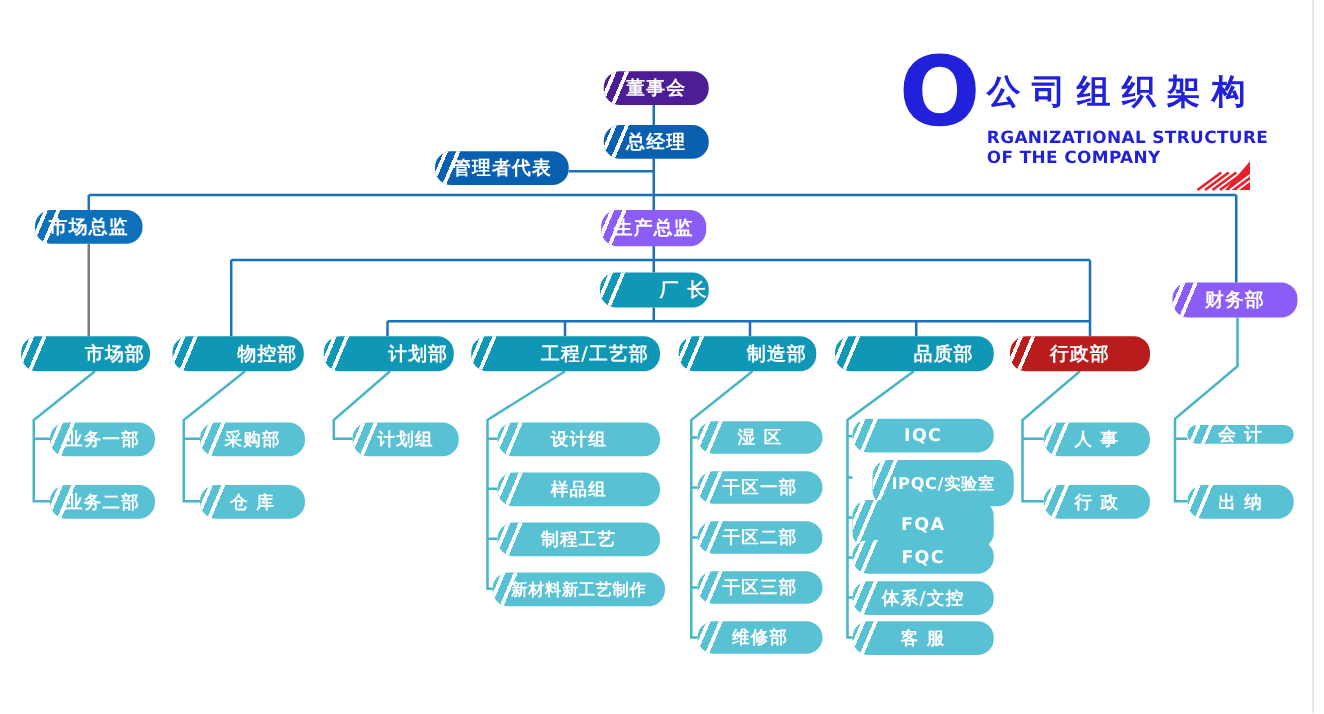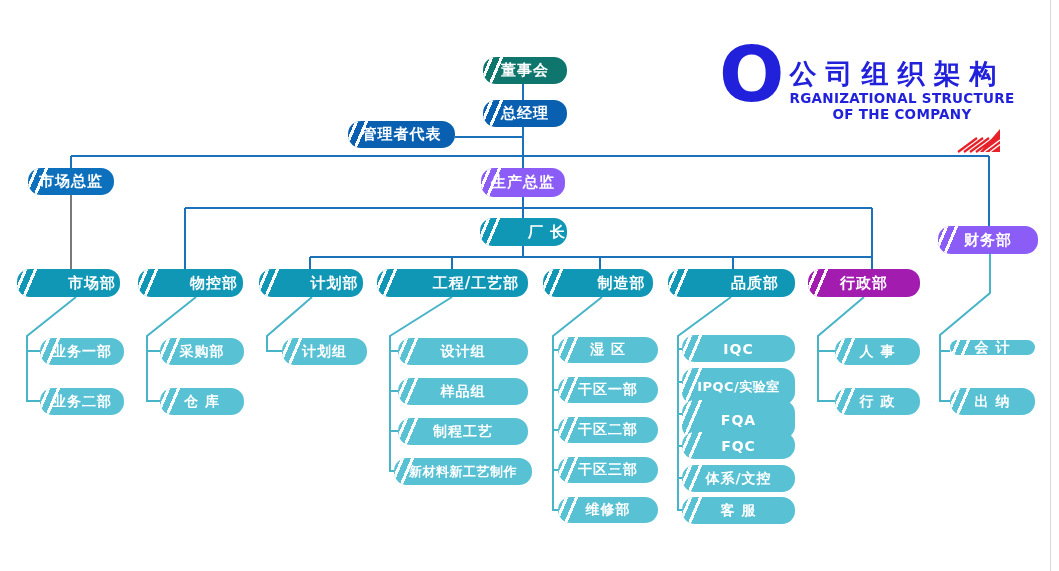--- a/index.html
+++ b/index.html
@@ -17,38 +17,38 @@
   }
   
   .pill::before {
     content:""; position:absolute; left:0; top:-6px; bottom:-6px; width:34px;
     background:linear-gradient(113deg,
       transparent 9px,  #ffffff 9px,  #ffffff 12px,
       transparent 12px, transparent 18px,
       #ffffff 18px, #ffffff 21px, transparent 21px);
     pointer-events:none;
   }
-  .navy  { background:#0f766e; }
+  .navy  { background:#4c1d95; }
   .blue1 { background:#0A60B0; }
   .blue2 { background:#0C70BC; }
   .blue3 { background:#8b5cf6;font-family:Liberation Mono, monospace; }
   .teal  { background:#1097B6;padding-left:47px; }
-  .teal2 { background:#a21caf; }
+  .teal2 { background:#b91c1c; }
   .tlight{ background:#58C1D3; }
   .child { font-size:14px; }
   .small { font-size:13px; letter-spacing:0.5px; }
   .title-block {
     position:absolute; left:719px; top:46px; z-index:3; display:flex;
     color:#2121DC;
   }
   .big-o { font-size:77px; font-weight:bold; line-height:58px; letter-spacing:0; }
   .title-right { margin-left:5px; padding-top:13px; }
   .title-zh { font-size:27px; font-weight:bold; letter-spacing:9px; line-height:30px; }
-  .title-en1 { font-size:13.5px; font-weight:bold; letter-spacing:0.3px; margin-top:1px; }
-  .title-en2 { font-size:13.5px; font-weight:bold; letter-spacing:0.3px;text-align:center; }
+  .title-en1 { font-size:13.5px; font-weight:bold; letter-spacing:0.3px; margin-top:13px; }
+  .title-en2 { font-size:13.5px; font-weight:bold; letter-spacing:0.3px; }
   .canvas-edge {
     position:absolute; left:1050px; top:0; width:1px; height:571px;
     background:#d9d9d9; z-index:0;
   }
 </style>
 </head>
 <body>
 
 <div class="canvas">
 
@@ -143,21 +143,21 @@
   <div class="pill tlight child" style="left:398px;top:418px;width:130px;height:27px">制程工艺</div>
   <div class="pill tlight small" style="left:394px;top:458px;width:138px;height:27px">新材料新工艺制作</div>
 
   <div class="pill tlight child" style="left:558px;top:337px;width:100px;height:26px">湿 区</div>
   <div class="pill tlight child" style="left:558px;top:377px;width:100px;height:26px">干区一部</div>
   <div class="pill tlight child" style="left:558px;top:417px;width:100px;height:26px">干区二部</div>
   <div class="pill tlight child" style="left:558px;top:457px;width:100px;height:26px">干区三部</div>
   <div class="pill tlight child" style="left:558px;top:497px;width:100px;height:26px">维修部</div>
 
   <div class="pill tlight child" style="left:682px;top:335px;width:113px;height:27px">IQC</div>
-  <div class="pill tlight small" style="left:682px;top:368px;width:113px;height:37px">IPQC/实验室</div>
+  <div class="pill tlight small" style="left:698px;top:368px;width:113px;height:37px">IPQC/实验室</div>
   <div class="pill tlight child" style="left:682px;top:400px;width:113px;height:39px">FQA</div>
   <div class="pill tlight child" style="left:682px;top:432px;width:113px;height:27px">FQC</div>
   <div class="pill tlight child" style="left:682px;top:465px;width:113px;height:27px">体系/文控</div>
   <div class="pill tlight child" style="left:682px;top:497px;width:113px;height:27px">客 服</div>
 
   <div class="pill tlight child" style="left:835px;top:338px;width:85px;height:27px">人 事</div>
   <div class="pill tlight child" style="left:835px;top:388px;width:85px;height:27px">行 政</div>
 
   <div class="pill tlight child" style="left:950px;top:340px;width:85px;height:15px">会 计</div>
   <div class="pill tlight child" style="left:950px;top:388px;width:85px;height:27px">出 纳</div>

